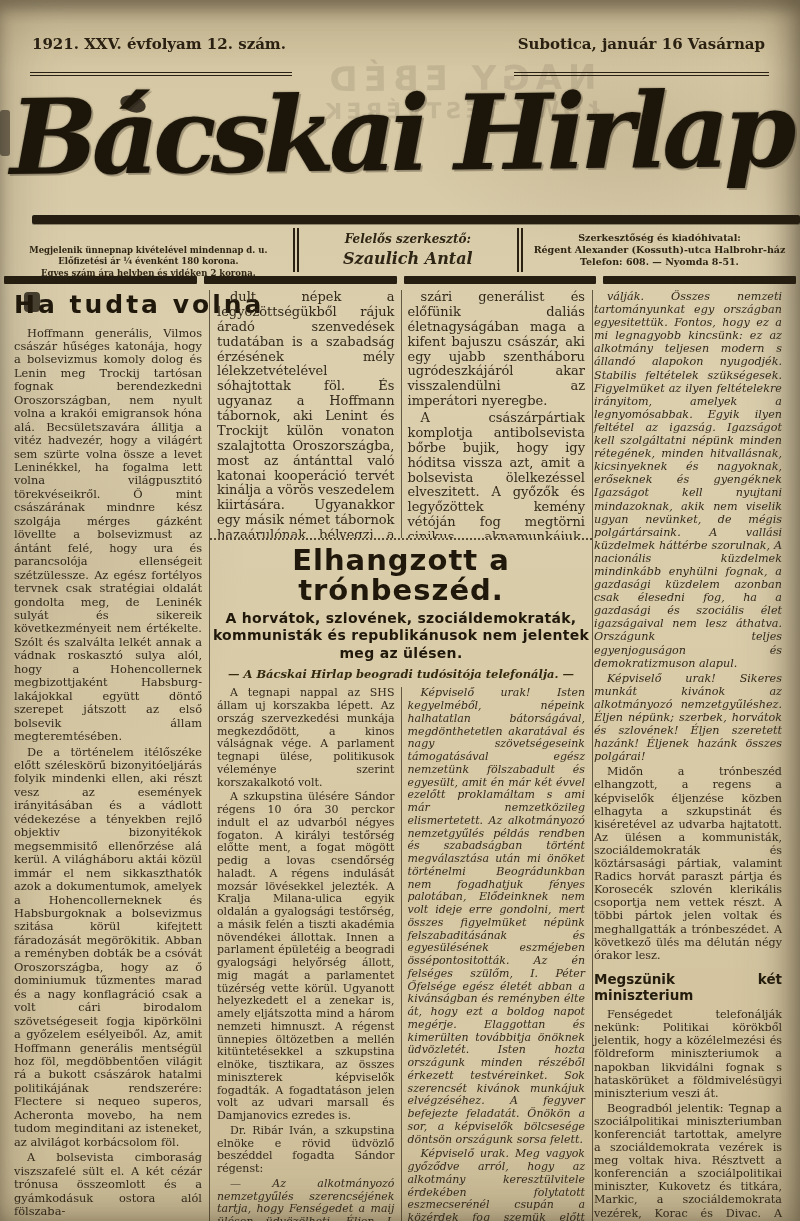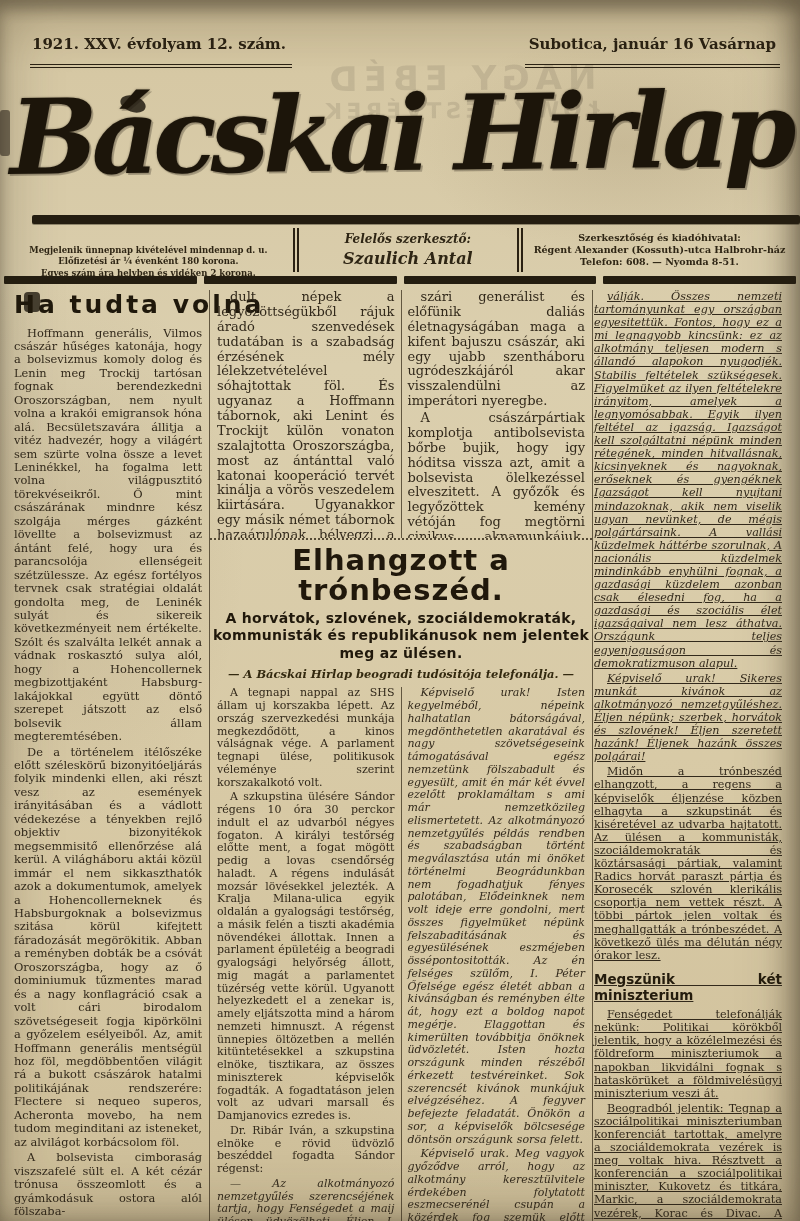--- a/index.html
+++ b/index.html
@@ -26,21 +26,21 @@
     font-family:"DejaVu Sans", sans-serif;font-weight:bold;
     text-align:center;pointer-events:none;
   }
   .ghost .g1{font-size:34px;letter-spacing:6px;}
   .ghost .g2{font-size:22px;letter-spacing:4px;}
   .blotch{position:absolute;background:#221c12;border-radius:50%;opacity:.85;}
   
   .dateline{position:absolute;top:35px;left:0;width:100%;display:flex;justify-content:space-between;
     font-family:"DejaVu Serif", serif;font-weight:bold;font-size:15px;color:#2a2112;}
   .dateline .dl{margin-left:30px;padding:0 6px 3px 2px;border-bottom:4px double #2a2112;}
-  .dateline .dr{margin-right:20px;padding:0 4px 11px 4px;border-bottom:4px double #2a2112;}
+  .dateline .dr{margin-right:31px;padding:0 4px 19px 4px;border-bottom:4px double #2a2112;}
   
   .masthead{
     position:absolute;top:72px;left:0;width:100%;
     text-align:center;
     font-family:"DejaVu Serif", serif;
     font-style:italic;font-weight:bold;
     font-size:104px;letter-spacing:-6px;
     color:#1c150a;
     transform:rotate(-.6deg);
     text-shadow:2px 2px 0 rgba(28,21,10,.25), 0 0 2px rgba(28,21,10,.5);
@@ -76,21 +76,21 @@
   .art-head .hl{font-size:29px;font-weight:bold;letter-spacing:1px;line-height:1.05;}
   .art-head .sub{font-size:14px;font-weight:bold;line-height:1.25;margin-top:4px;letter-spacing:.3px;}
   .art-head .byl{font-family:"DejaVu Serif", serif;font-style:italic;font-weight:bold;font-size:11.5px;margin:5px 0 6px 0;color:#33290f;}
   .mid-bot{display:flex;flex:1;overflow:hidden;}
   .mid-bot .mc{width:50%;font-size:11px;line-height:1.16;}
   .mid-bot .mca{padding:0 6px 0 7px;border-right:1px solid rgba(58,47,28,.75);}
   .mid-bot .mcb{padding:0 7px 0 6px;font-style:italic;}
   .ital{font-style:italic;}
   
   .col4{width:188px;padding-left:1px;border-left:1px solid rgba(58,47,28,.75);
-    font-size:11.2px;line-height:1.17;text-decoration:underline;}
+    font-size:11.2px;line-height:1.17;}
   .col4 .speech{font-style:italic;}
   .subhead-sm{font-family:"DejaVu Sans", sans-serif;font-weight:bold;font-size:13.5px;
     text-align:center;text-indent:0 !important;margin:9px 0 5px 0 !important;color:#241c0d;line-height:1.2;}
   
   .ed-head{font-family:"DejaVu Sans", sans-serif;font-weight:bold;font-size:25px;
     letter-spacing:3px;color:#1f180b;margin:0 0 7px 0;text-indent:0;white-space:nowrap;}
 </style>
 </head>
 <body>
 

